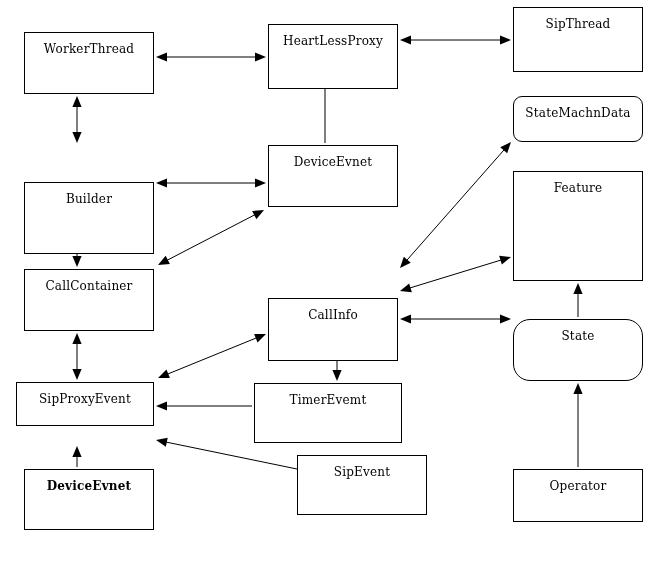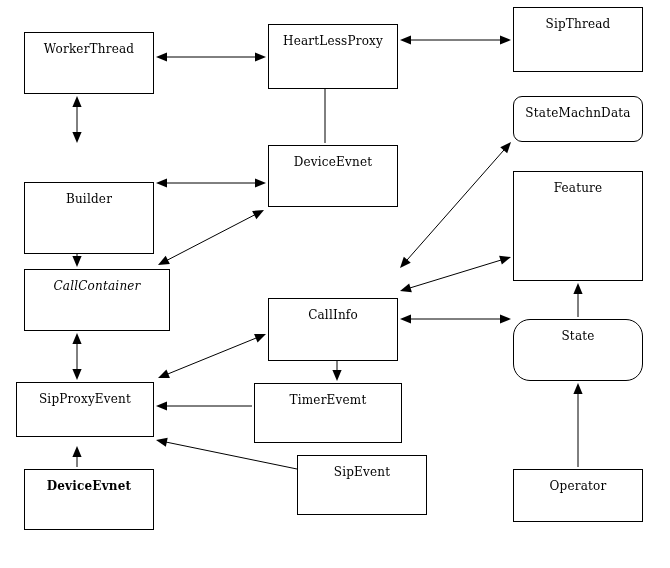--- a/index.html
+++ b/index.html
@@ -144,24 +144,24 @@
     </svg>
 
   <div id="node-layer">
       <div class="node" style="left: 24px; top: 32px; width: 130px; height: 62px;"><span>WorkerThread</span></div>
       <div class="node" style="left: 268px; top: 24px; width: 130px; height: 65px;"><span>HeartLessProxy</span></div>
       <div class="node" style="left: 513px; top: 7px; width: 130px; height: 65px;"><span>SipThread</span></div>
       <div class="node" style="left: 513px; top: 96px; width: 130px; height: 46px; border-radius: 9px;"><span>StateMachnData</span></div>
       <div class="node" style="left: 24px; top: 145px; width: 130px; height: 72px; margin-top: 37px;"><span>Builder</span></div>
       <div class="node" style="left: 268px; top: 145px; width: 130px; height: 62px;"><span>DeviceEvnet</span></div>
       <div class="node" style="left: 513px; top: 171px; width: 130px; height: 110px;"><span>Feature</span></div>
-      <div class="node" style="left: 24px; top: 269px; width: 146px; height: 62px; font-style: italic;"><span>CallContainer</span></div>
+      <div class="node" style="left: 24px; top: 269px; width: 130px; height: 62px;"><span>CallContainer</span></div>
       <div class="node" style="left: 268px; top: 269px; width: 130px; height: 63px; margin-top: 29px;"><span>CallInfo</span></div>
       <div class="node" style="left: 513px; top: 319px; width: 130px; height: 62px; border-radius: 17px;"><span>State</span></div>
-      <div class="node" style="left: 16px; top: 382px; width: 138px; height: 55px;"><span>SipProxyEvent</span></div>
+      <div class="node" style="left: 16px; top: 382px; width: 138px; height: 44px;"><span>SipProxyEvent</span></div>
       <div class="node" style="left: 254px; top: 383px; width: 148px; height: 60px;"><span>TimerEvemt</span></div>
       <div class="node" style="left: 297px; top: 455px; width: 130px; height: 60px;"><span>SipEvent</span></div>
       <div class="node" style="left: 24px; top: 469px; width: 130px; height: 61px; font-weight: bold;"><span>DeviceEvnet</span></div>
       <div class="node" style="left: 513px; top: 469px; width: 130px; height: 53px;"><span>Operator</span></div>
     </div>
 
 
 </div>
 
 </body></html>

